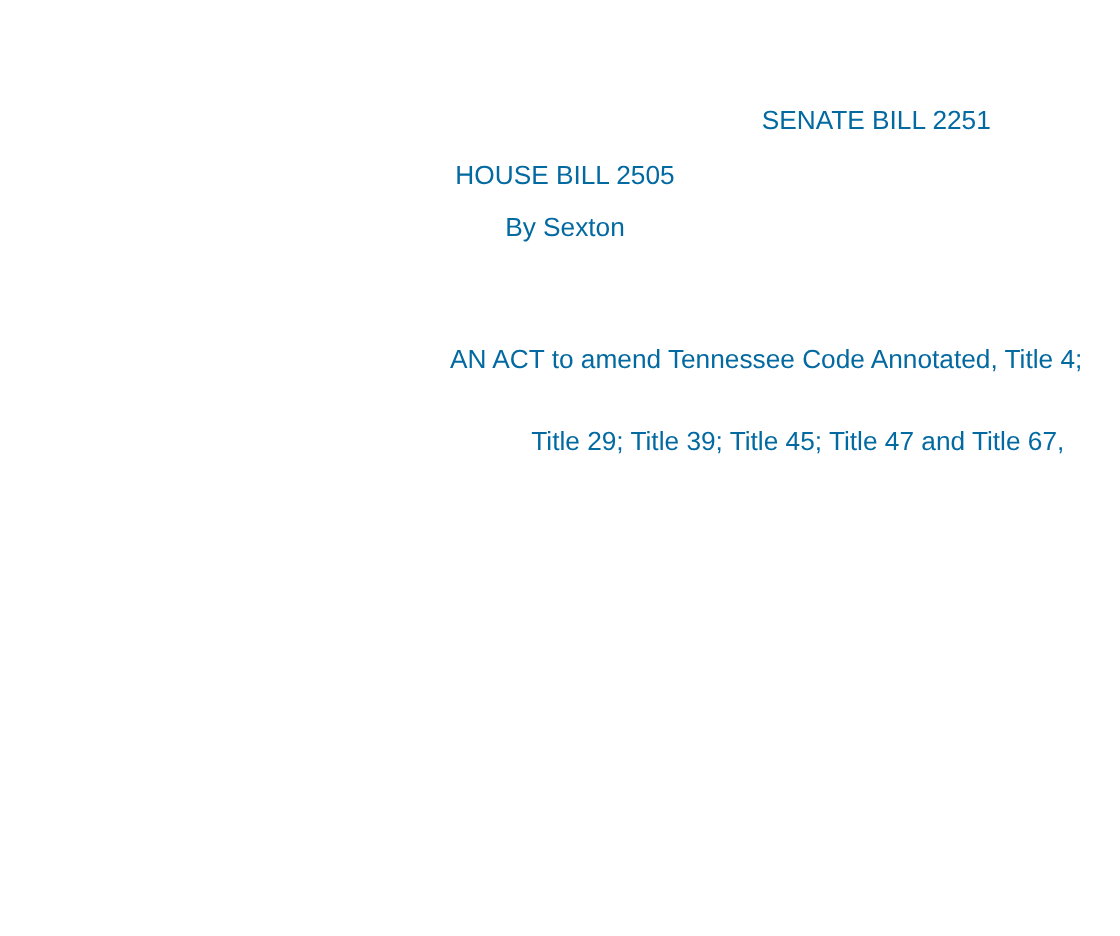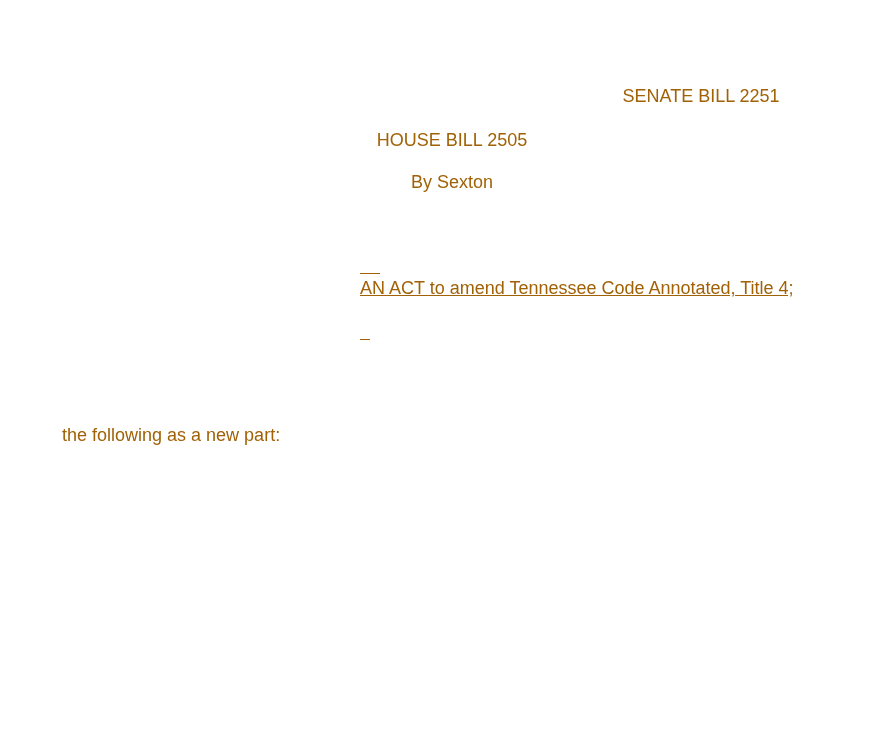--- a/index.html
+++ b/index.html
@@ -5,23 +5,23 @@
   html, body {
     margin: 0;
     padding: 0;
     background: #ffffff;
   }
   .page {
     position: relative;
     width: 896px;
     height: 698px;
     background: #ffffff;
-    color: #a16207;
+    color: #0369a1;
     font-family: "Liberation Sans", sans-serif;
-    font-size: 18px;
+    font-size: 21px;
     overflow: hidden;
   }
   .senate-header {
     position: absolute;
     top: 44px;
     left: 560px;
     width: 282px;
     text-align: center;
     line-height: 21px;
     white-space: pre;
@@ -44,21 +44,20 @@
     line-height: 21px;
     white-space: pre;
   }
   .act-caption {
     position: absolute;
     top: 233px;
     left: 360px;
     width: 500px;
     line-height: 22px;
     white-space: pre;
-    text-decoration: underline;
   }
   .act-caption .cont {
     padding-left: 65px;
   }
   .bill-body {
     position: absolute;
     top: 330px;
     left: 62px;
     width: 800px;
     line-height: 42px;
@@ -76,24 +75,24 @@
 
   <div class="senate-header">
     <div>SENATE BILL 2251</div>
   </div>
 
   <div class="house-bill">HOUSE BILL 2505</div>
   <div class="house-sponsor">By Sexton</div>
 
   <div class="act-caption">
     <div>AN ACT to amend Tennessee Code Annotated, Title 4;</div>
+    <div class="cont">Title 29; Title 39; Title 45; Title 47 and Title 67,</div>
   </div>
 
   <div class="bill-body">
-    <div class="line">the following as a new part:</div>
     
     
     
     
     
     
     
   </div>
 
 </div>

